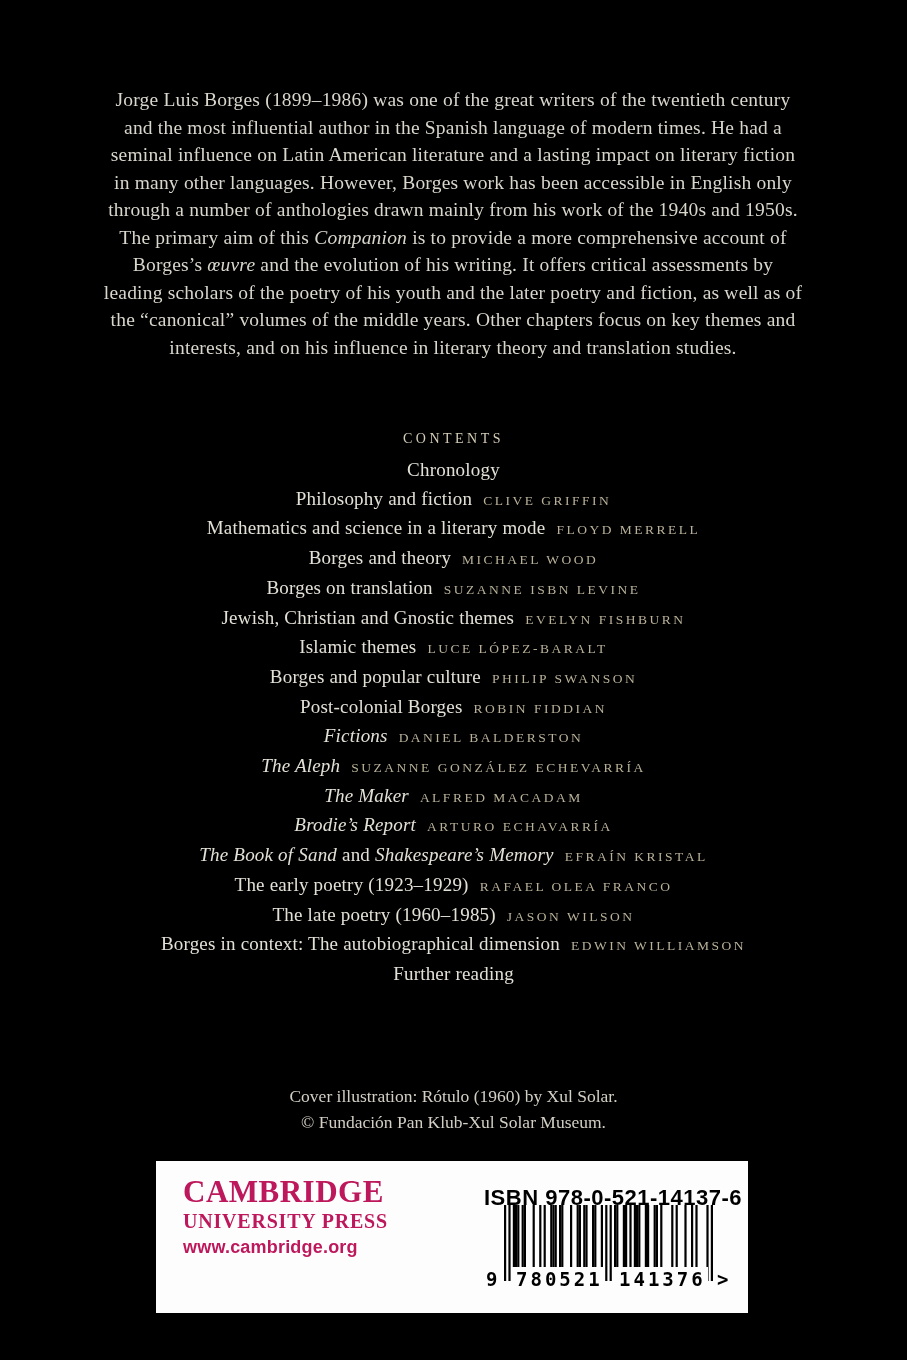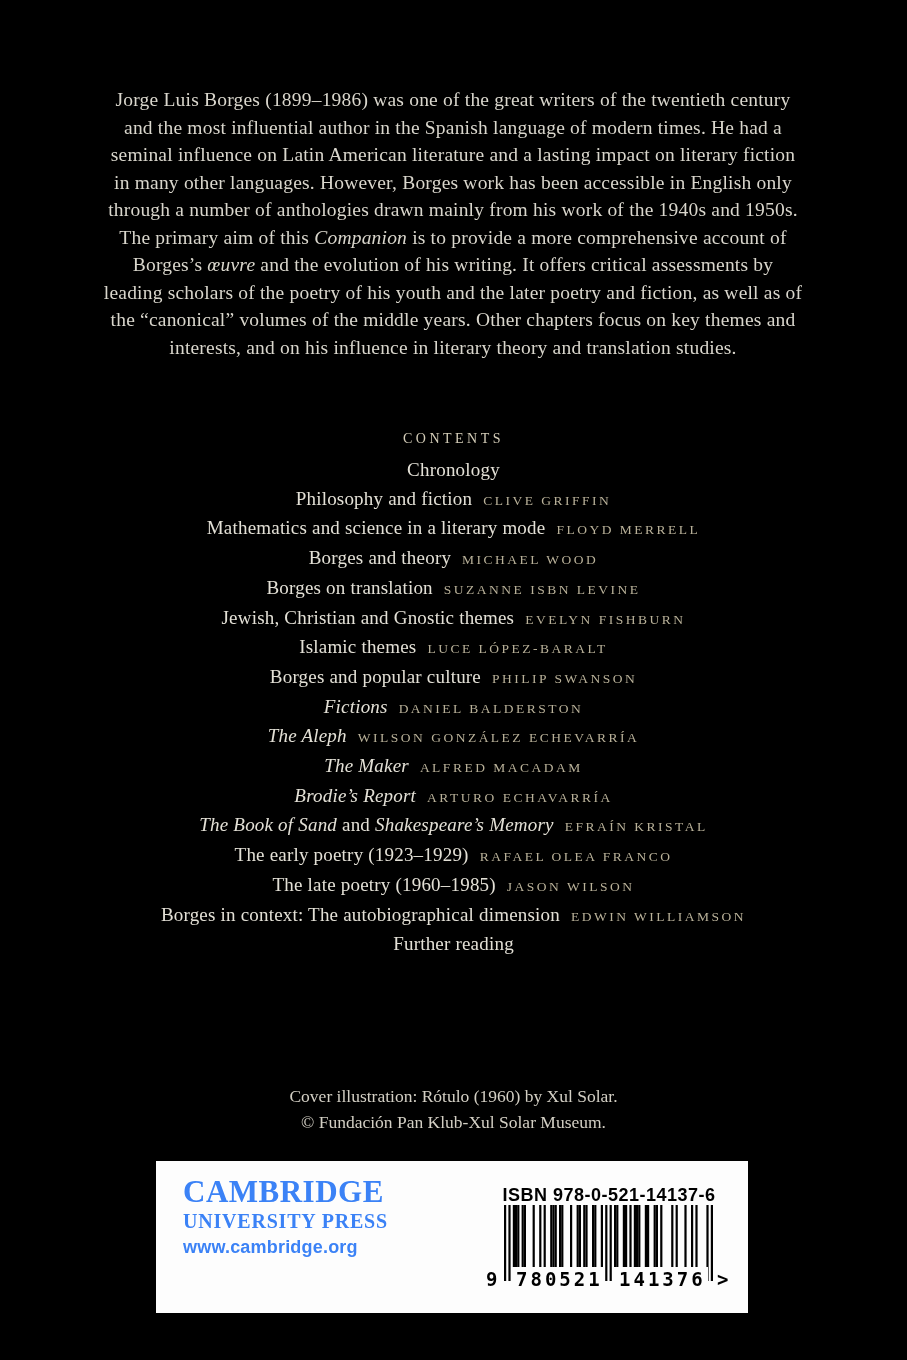--- a/index.html
+++ b/index.html
@@ -37,39 +37,39 @@
   .credits{
     position:absolute;left:0;top:1083px;width:907px;text-align:center;
     font-size:17.5px;line-height:26px;color:#d3cfc4;
   }
 
   
   .pubbox{
     position:absolute;left:156px;top:1161px;width:592px;height:152px;
     background:#fdfdfd;
   }
-  .logo{position:absolute;left:27px;top:14px;color:#3b82f6;}
+  .logo{position:absolute;left:27px;top:14px;color:#be185d;}
   .logo-l1{
     font-family:"Liberation Serif", serif;font-weight:bold;
     font-size:31px;line-height:33px;letter-spacing:0.5px;
   }
   .logo-l2{
     font-family:"Liberation Serif", serif;font-weight:bold;
     font-size:20px;line-height:26px;letter-spacing:0.8px;
   }
   .logo-l3{
     font-family:"Liberation Sans", sans-serif;font-weight:bold;
     font-size:18px;line-height:26px;letter-spacing:0.2px;
   }
 
   .isbn-block{position:absolute;left:328px;top:0;width:250px;height:152px;}
   .isbn-label{
     position:absolute;left:0;top:24px;width:250px;text-align:center;
     font-family:"Liberation Sans", sans-serif;font-weight:bold;
-    font-size:18px;color:#000;white-space:nowrap;letter-spacing:0.5px;
+    font-size:22px;color:#000;white-space:nowrap;letter-spacing:0.5px;
   }
   .barcode-svg{position:absolute;left:0;top:44px;}
   .bc-digits{
     position:absolute;left:0;top:106px;width:250px;height:26px;
     font-family:"DejaVu Sans Mono", monospace;font-weight:bold;
     font-size:19px;color:#000;
   }
   .bc-digits span{position:absolute;top:0;line-height:24px;}
   .bd-first{left:2px;}
   .bd-left{left:30px;background:#fdfdfd;padding:0 2px;letter-spacing:3px;}
@@ -87,22 +87,23 @@
     <div class="c-heading">CONTENTS</div>
     <div>
         <div class="c-row"><span class="c-title">Chronology</span></div>
         <div class="c-row"><span class="c-title">Philosophy and fiction</span><span class="c-name">CLIVE GRIFFIN</span></div>
         <div class="c-row"><span class="c-title">Mathematics and science in a literary mode</span><span class="c-name">FLOYD MERRELL</span></div>
         <div class="c-row"><span class="c-title">Borges and theory</span><span class="c-name">MICHAEL WOOD</span></div>
         <div class="c-row"><span class="c-title">Borges on translation</span><span class="c-name">SUZANNE ISBN LEVINE</span></div>
         <div class="c-row"><span class="c-title">Jewish, Christian and Gnostic themes</span><span class="c-name">EVELYN FISHBURN</span></div>
         <div class="c-row"><span class="c-title">Islamic themes</span><span class="c-name">LUCE LÓPEZ-BARALT</span></div>
         <div class="c-row"><span class="c-title">Borges and popular culture</span><span class="c-name">PHILIP SWANSON</span></div>
+        <div class="c-row"><span class="c-title">Post-colonial Borges</span><span class="c-name">ROBIN FIDDIAN</span></div>
         <div class="c-row"><span class="c-title it">Fictions</span><span class="c-name">DANIEL BALDERSTON</span></div>
-        <div class="c-row"><span class="c-title it">The Aleph</span><span class="c-name">WILSON GONZÁLEZ ECHEVARRÍA</span></div>
+        <div class="c-row"><span class="c-title it">The Aleph</span><span class="c-name">SUZANNE GONZÁLEZ ECHEVARRÍA</span></div>
         <div class="c-row"><span class="c-title it">The Maker</span><span class="c-name">ALFRED MACADAM</span></div>
         <div class="c-row"><span class="c-title it">Brodie’s Report</span><span class="c-name">ARTURO ECHAVARRÍA</span></div>
         <div class="c-row"><span class="c-title it">The Book of Sand</span><span class="c-title"> and </span><span class="c-title it">Shakespeare’s Memory</span><span class="c-name">EFRAÍN KRISTAL</span></div>
         <div class="c-row"><span class="c-title">The early poetry (1923–1929)</span><span class="c-name">RAFAEL OLEA FRANCO</span></div>
         <div class="c-row"><span class="c-title">The late poetry (1960–1985)</span><span class="c-name">JASON WILSON</span></div>
         <div class="c-row"><span class="c-title">Borges in context: The autobiographical dimension</span><span class="c-name">EDWIN WILLIAMSON</span></div>
         <div class="c-row"><span class="c-title">Further reading</span></div>
       </div>
   </div>
 

